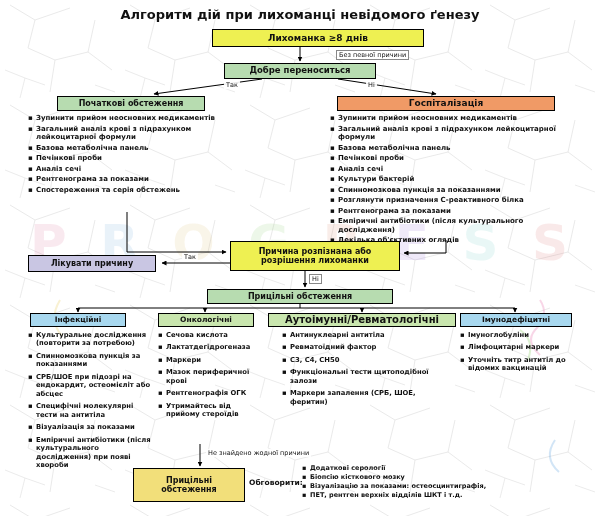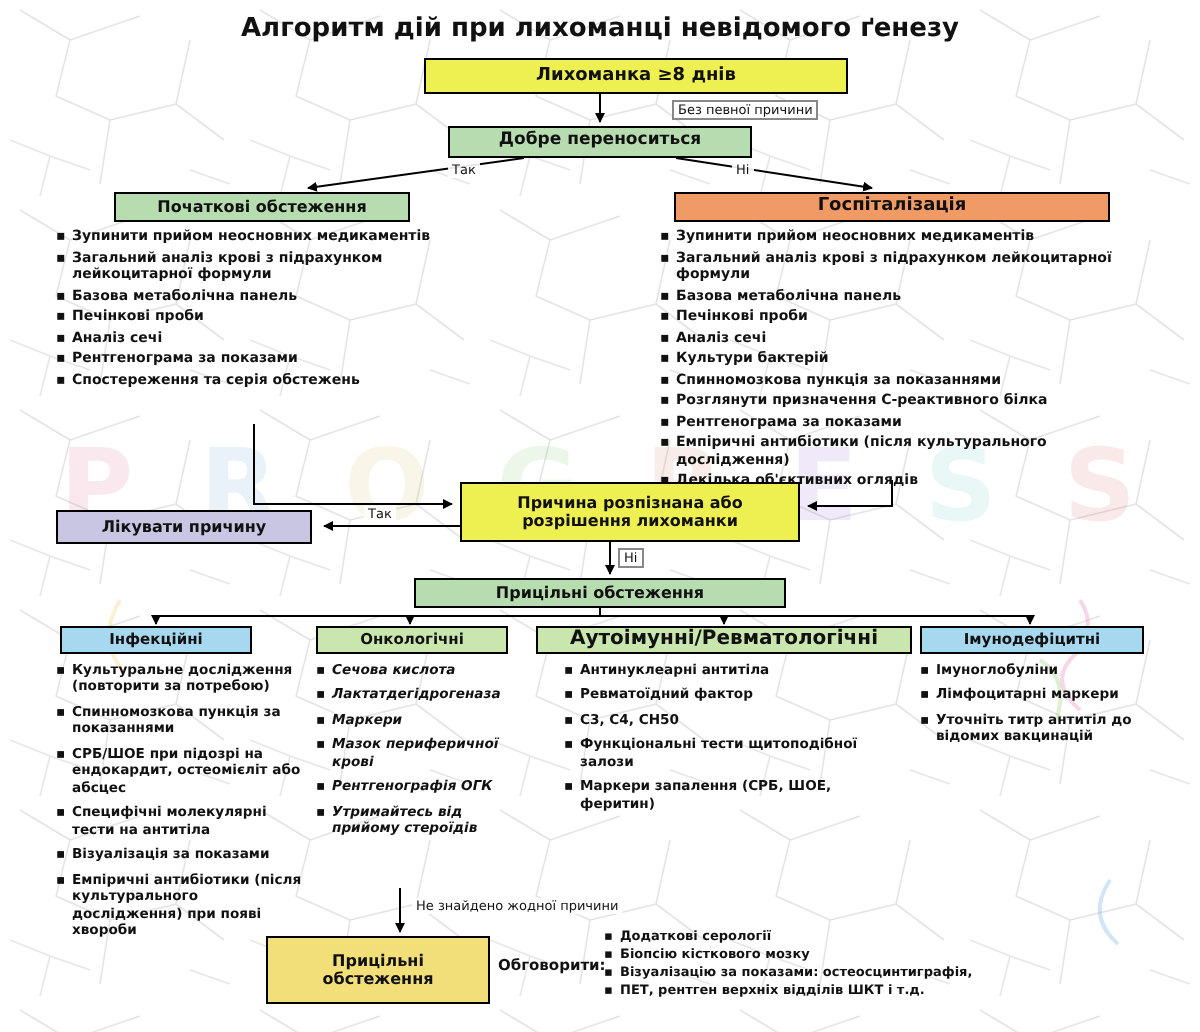--- a/index.html
+++ b/index.html
@@ -137,21 +137,21 @@
   <div class="node" style="left: 460px; top: 313px; width: 112px; height: 14px; font-size: 7.5px; background: rgb(168, 216, 239);">Імунодефіцитні</div>
 
   <ul class="flow-list list-sm" style="left:28px;top:331px;width:126px;">
       <li>Культуральне дослідження (повторити за потребою)</li>
       <li>Спинномозкова пункція за показаннями</li>
       <li>СРБ/ШОЕ при підозрі на ендокардит, остеомієліт або абсцес</li>
       <li>Специфічні молекулярні тести на антитіла</li>
       <li>Візуалізація за показами</li>
       <li>Емпіричні антибіотики (після культурального дослідження) при появі хвороби</li>
     </ul>
-  <ul class="flow-list list-sm" style="left:158px;top:331px;width:106px;font-style:italic;">
+  <ul class="flow-list list-sm" style="left:158px;top:331px;width:106px;">
       <li>Сечова кислота</li>
       <li>Лактатдегідрогеназа</li>
       <li>Маркери</li>
       <li>Мазок периферичної крові</li>
       <li>Рентгенографія ОГК</li>
       <li>Утримайтесь від прийому стероїдів</li>
     </ul>
   <ul class="flow-list list-sm" style="left:282px;top:331px;width:165px;">
       <li>Антинуклеарні антитіла</li>
       <li>Ревматоїдний фактор</li>

